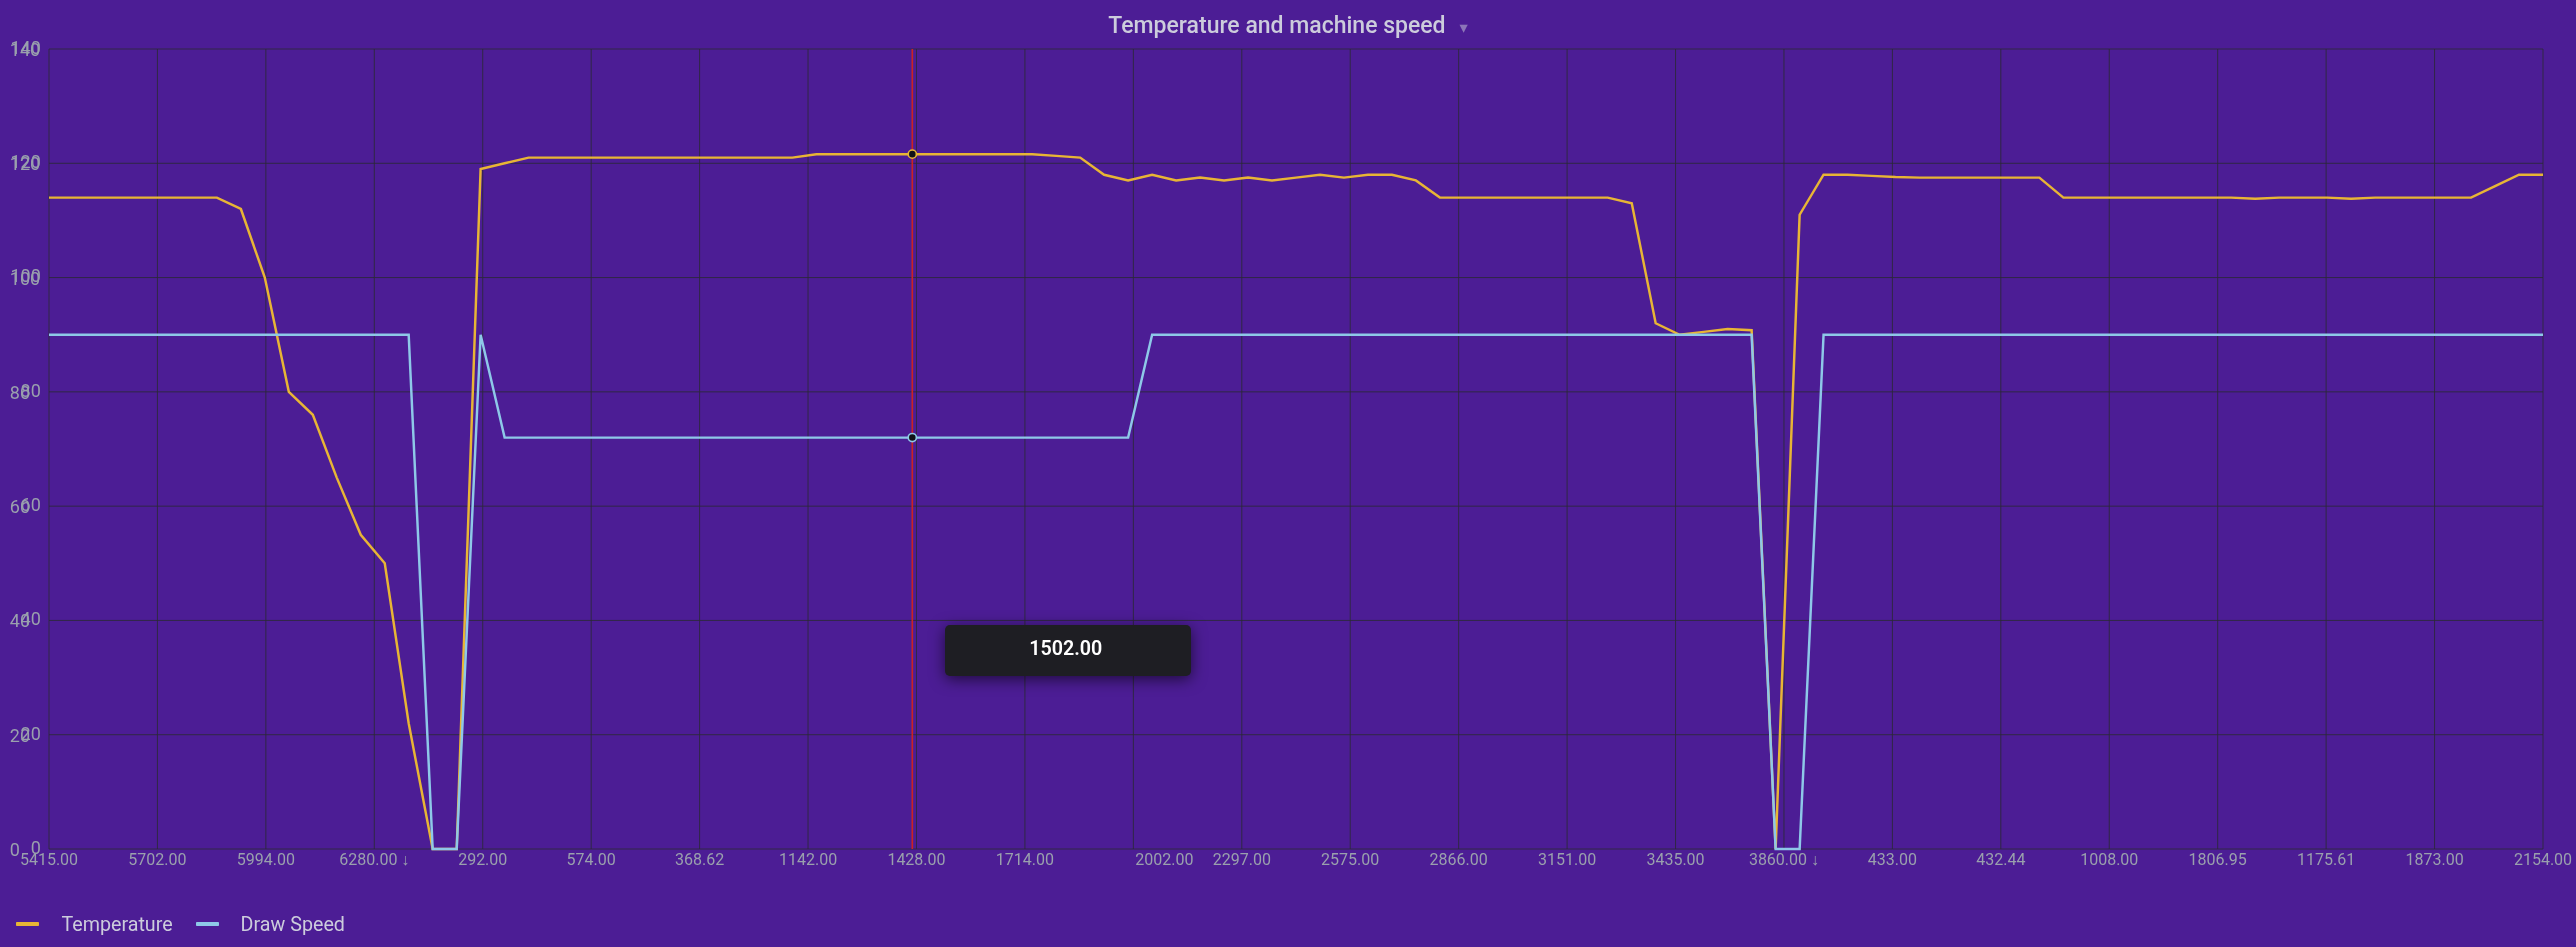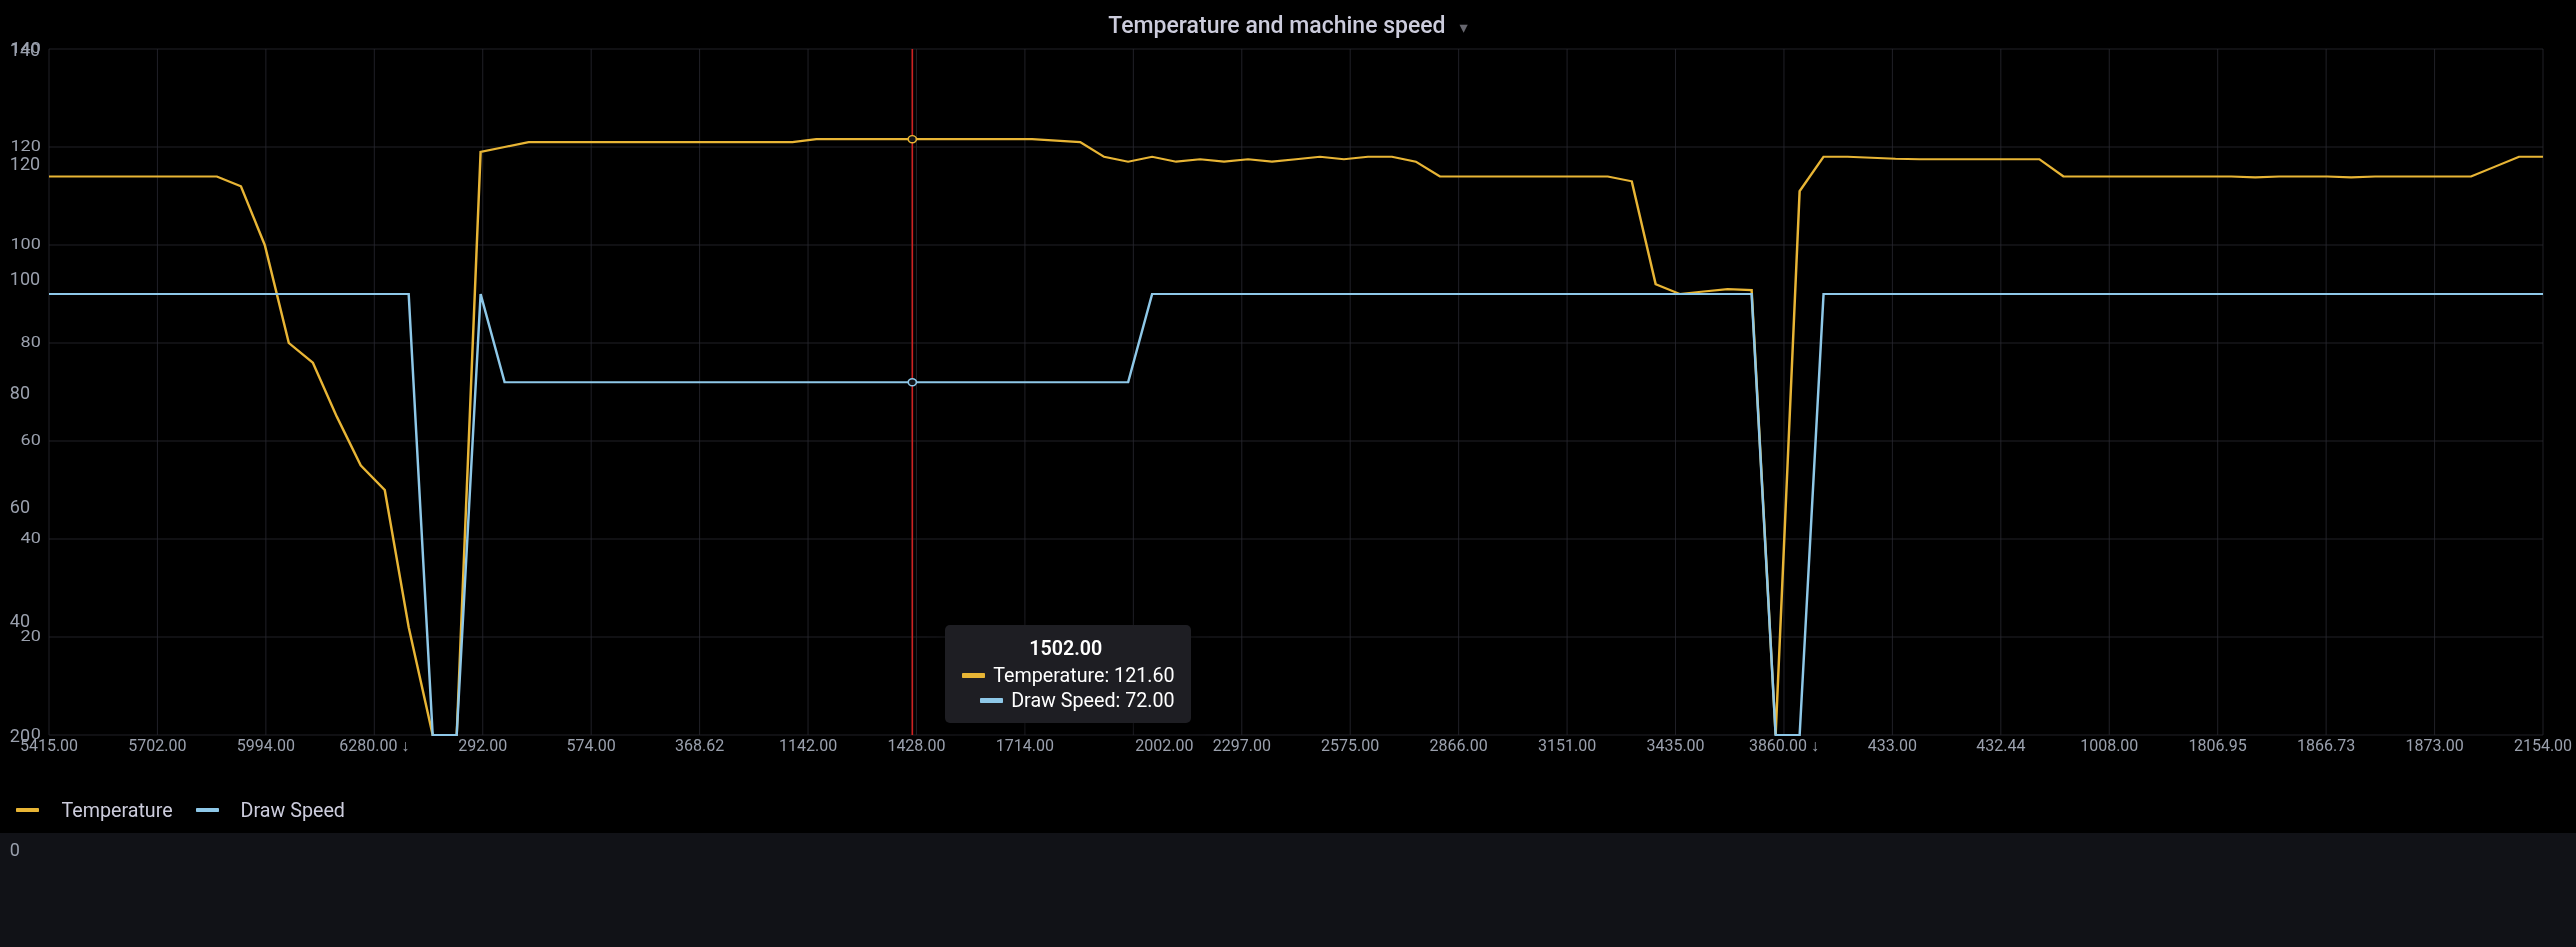--- a/index.html
+++ b/index.html
@@ -1,17 +1,17 @@
 <!DOCTYPE html>
 <html><head>
 <meta charset="utf-8">
 <style>
 * { margin:0; padding:0; box-sizing:border-box; }
 html,body { width:100%; height:100%; background:#111217; color:#ccccdc; font-family:-apple-system,BlinkMacSystemFont,"Segoe UI",Roboto,Helvetica,Arial,sans-serif; font-size:9.8px; }
-.panel { width:2576px; height:833px; background:#000000; position:relative; }
+.panel { width:2576px; height:947px; background:#4c1d95; position:relative; }
 .title { width:100%; text-align:center; padding:11.5px 0 4.9px 0; font-size:23px; font-weight:500; color:#ccccdc; }
 .title .chev { margin-left:8.2px; opacity:.5; font-size:16.4px; display:inline-block;}
 .plot { position:absolute; left:49px; top:49px; right:33px; bottom:98px; }
 .plot svg { width:100%; height:100%; display:block; }
 .grid line { stroke:#2a2a33; stroke-width:1; }
 .axis text { fill:#9aa0ad; font-size:22px; }
 .series-temp { stroke:#e8b535; stroke-width:3; fill:none; }
 .series-speed { stroke:#8ec8e8; stroke-width:3; fill:none; }
 .cursor-line { stroke:#c22; stroke-width:2; }
 .marker { r:5; stroke-width:2; }
@@ -105,37 +105,27 @@
       <span style="left: 47.8261%;">2297.00</span>
       <span style="left: 52.1739%;">2575.00</span>
       <span style="left: 56.5217%;">2866.00</span>
       <span style="left: 60.8696%;">3151.00</span>
       <span style="left: 65.2174%;">3435.00</span>
       <span style="left: 69.5652%;">3860.00 ↓</span>
       <span style="left: 73.913%;">433.00</span>
       <span style="left: 78.2609%;">432.44</span>
       <span style="left: 82.6087%;">1008.00</span>
       <span style="left: 86.9565%;">1806.95</span>
-      <span style="left: 91.3043%;">1866.73</span>
+      <span style="left: 91.3043%;">1175.61</span>
       <span style="left: 95.6522%;">1873.00</span>
       <span style="left: 100%;">2154.00</span>
     </div>
 
   <div class="tooltip" id="tooltip" style="left: 945px; top: 625px; padding-left: 12px;">
     <div class="head">1502.00</div>
-    <div id="tt-rows">
-        <div class="row">
-          <div class="sw" style="background:#e8b535"></div>
-          <span>Temperature: 121.60</span>
-        </div>
-        <div class="row">
-          <div class="sw" style="background:#8ec8e8"></div>
-          <span>Draw Speed: 72.00</span>
-        </div>
-      </div>
   </div>
 
   <div class="legend">
     <div class="item">
       <div class="swatch temp"></div>
       <span>Temperature</span>
     </div>
     <div class="item">
       <div class="swatch speed"></div>
       <span>Draw Speed</span>

